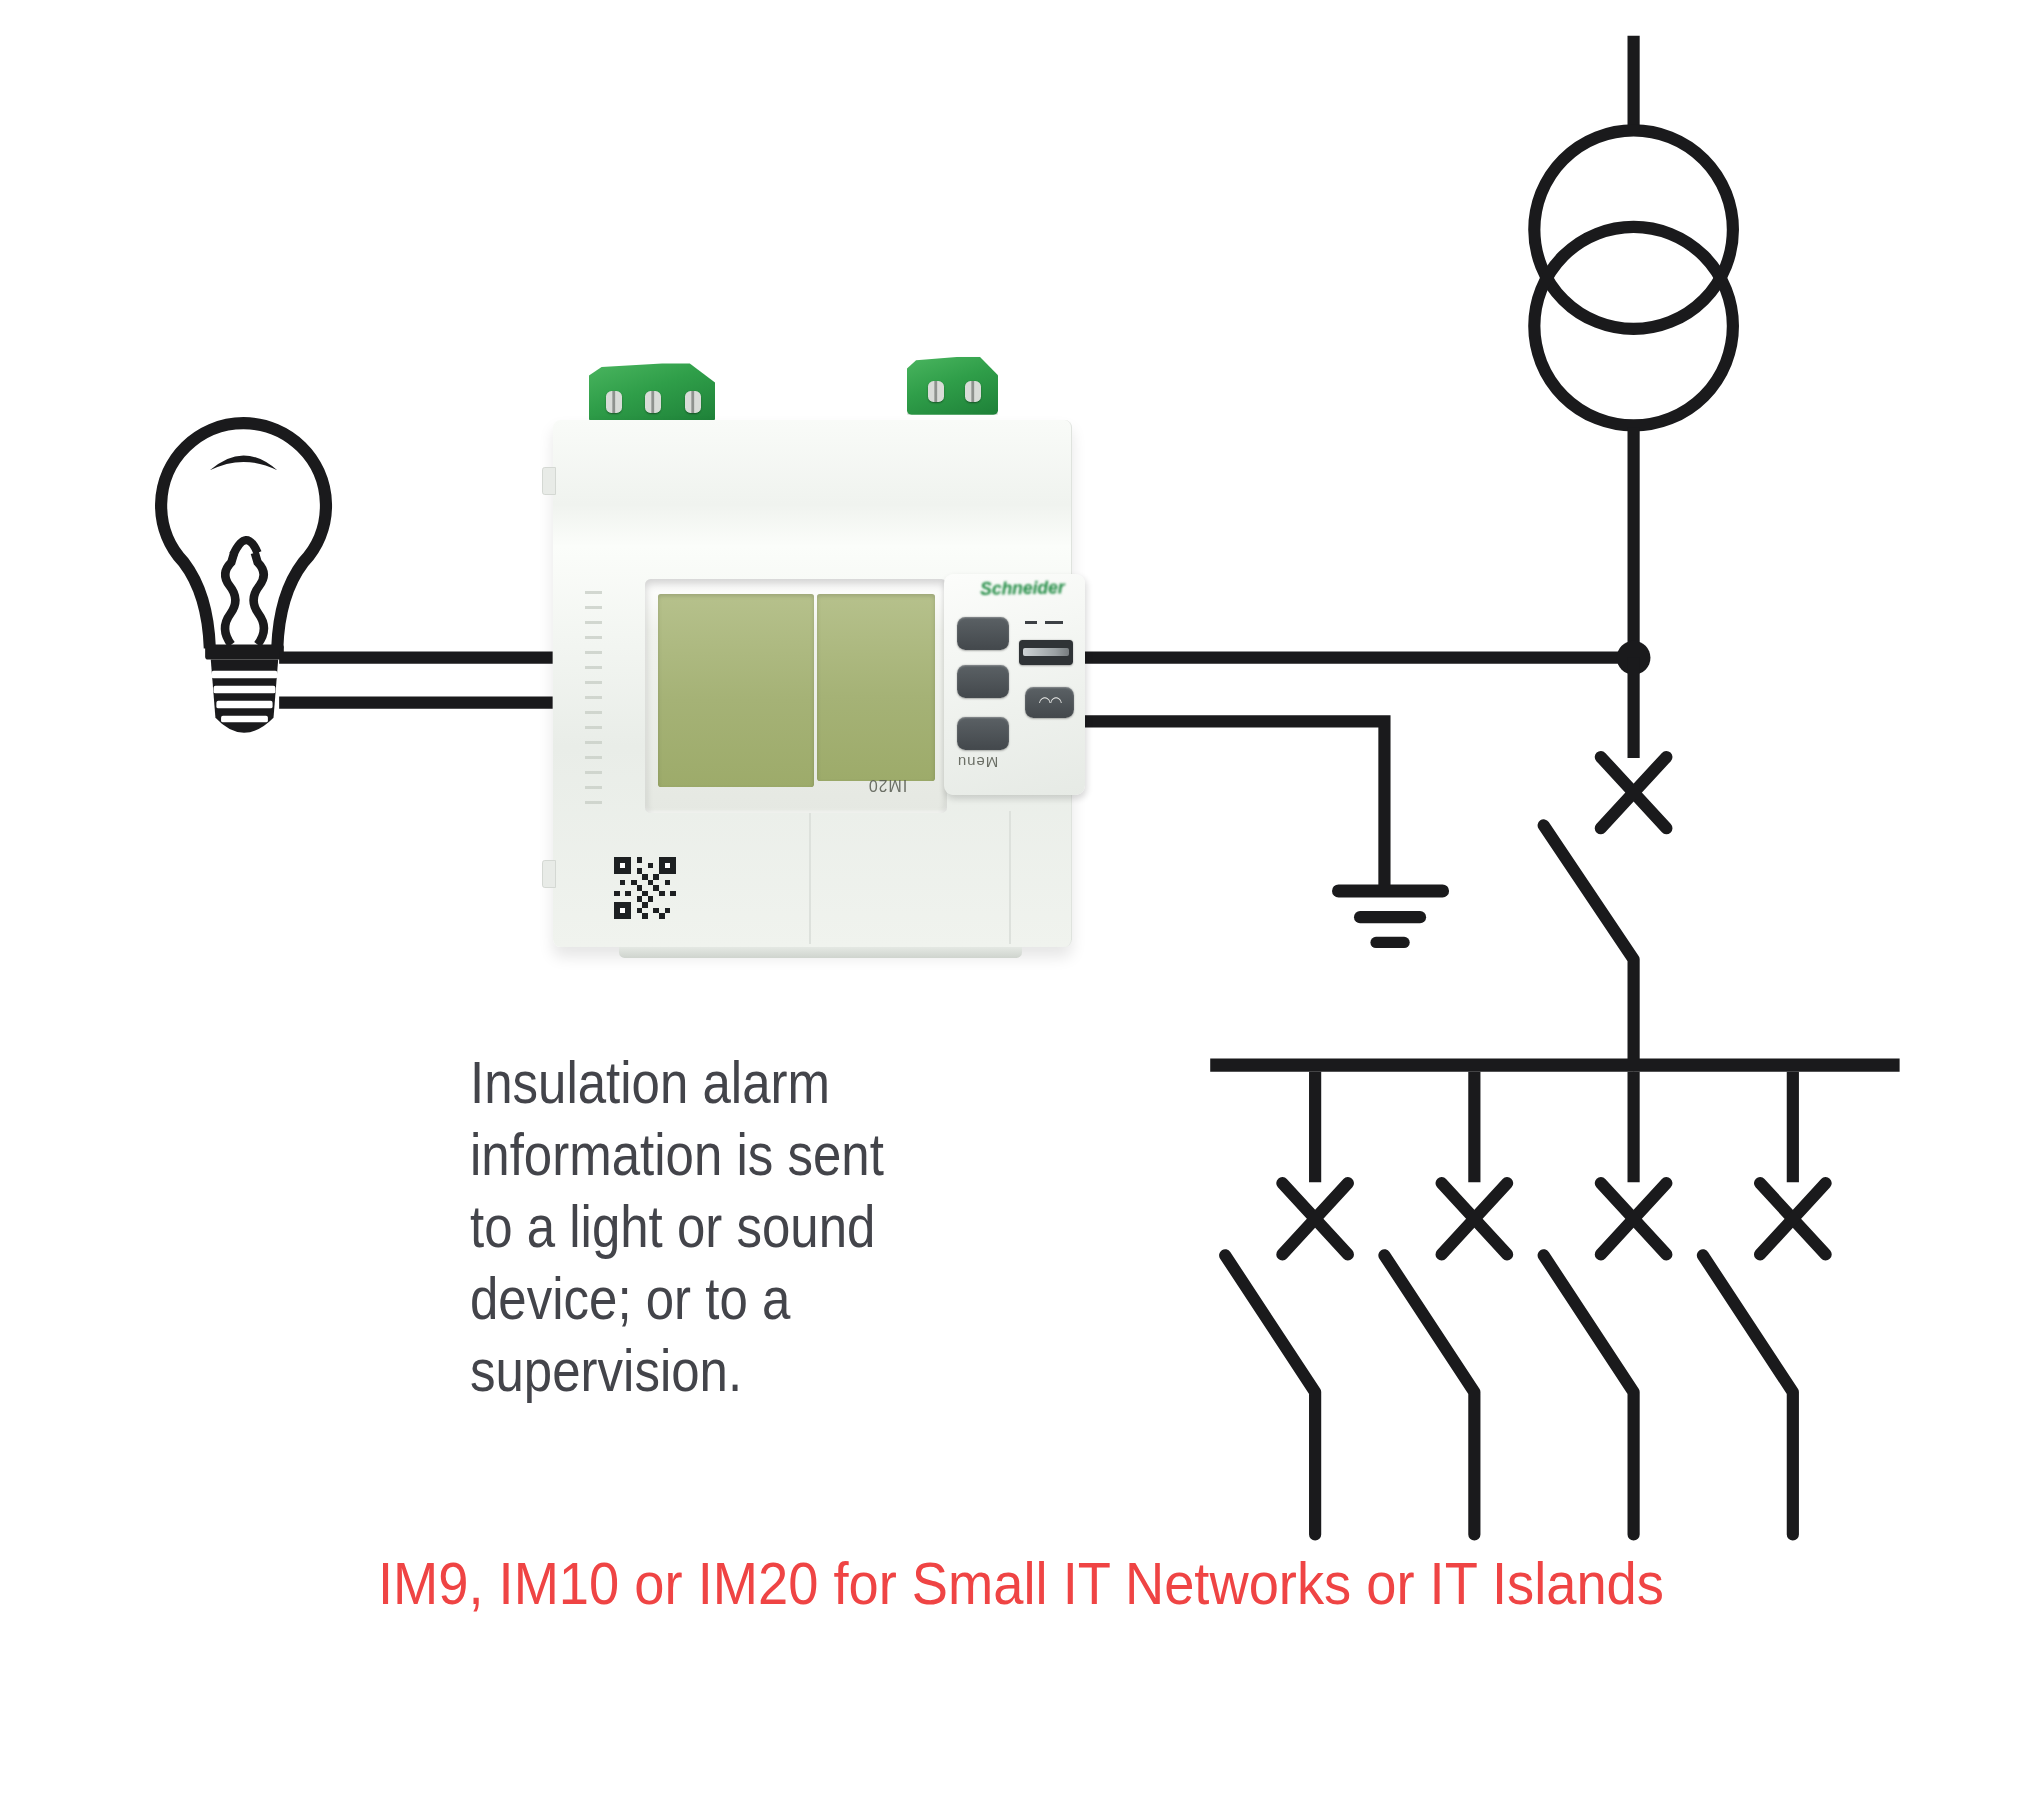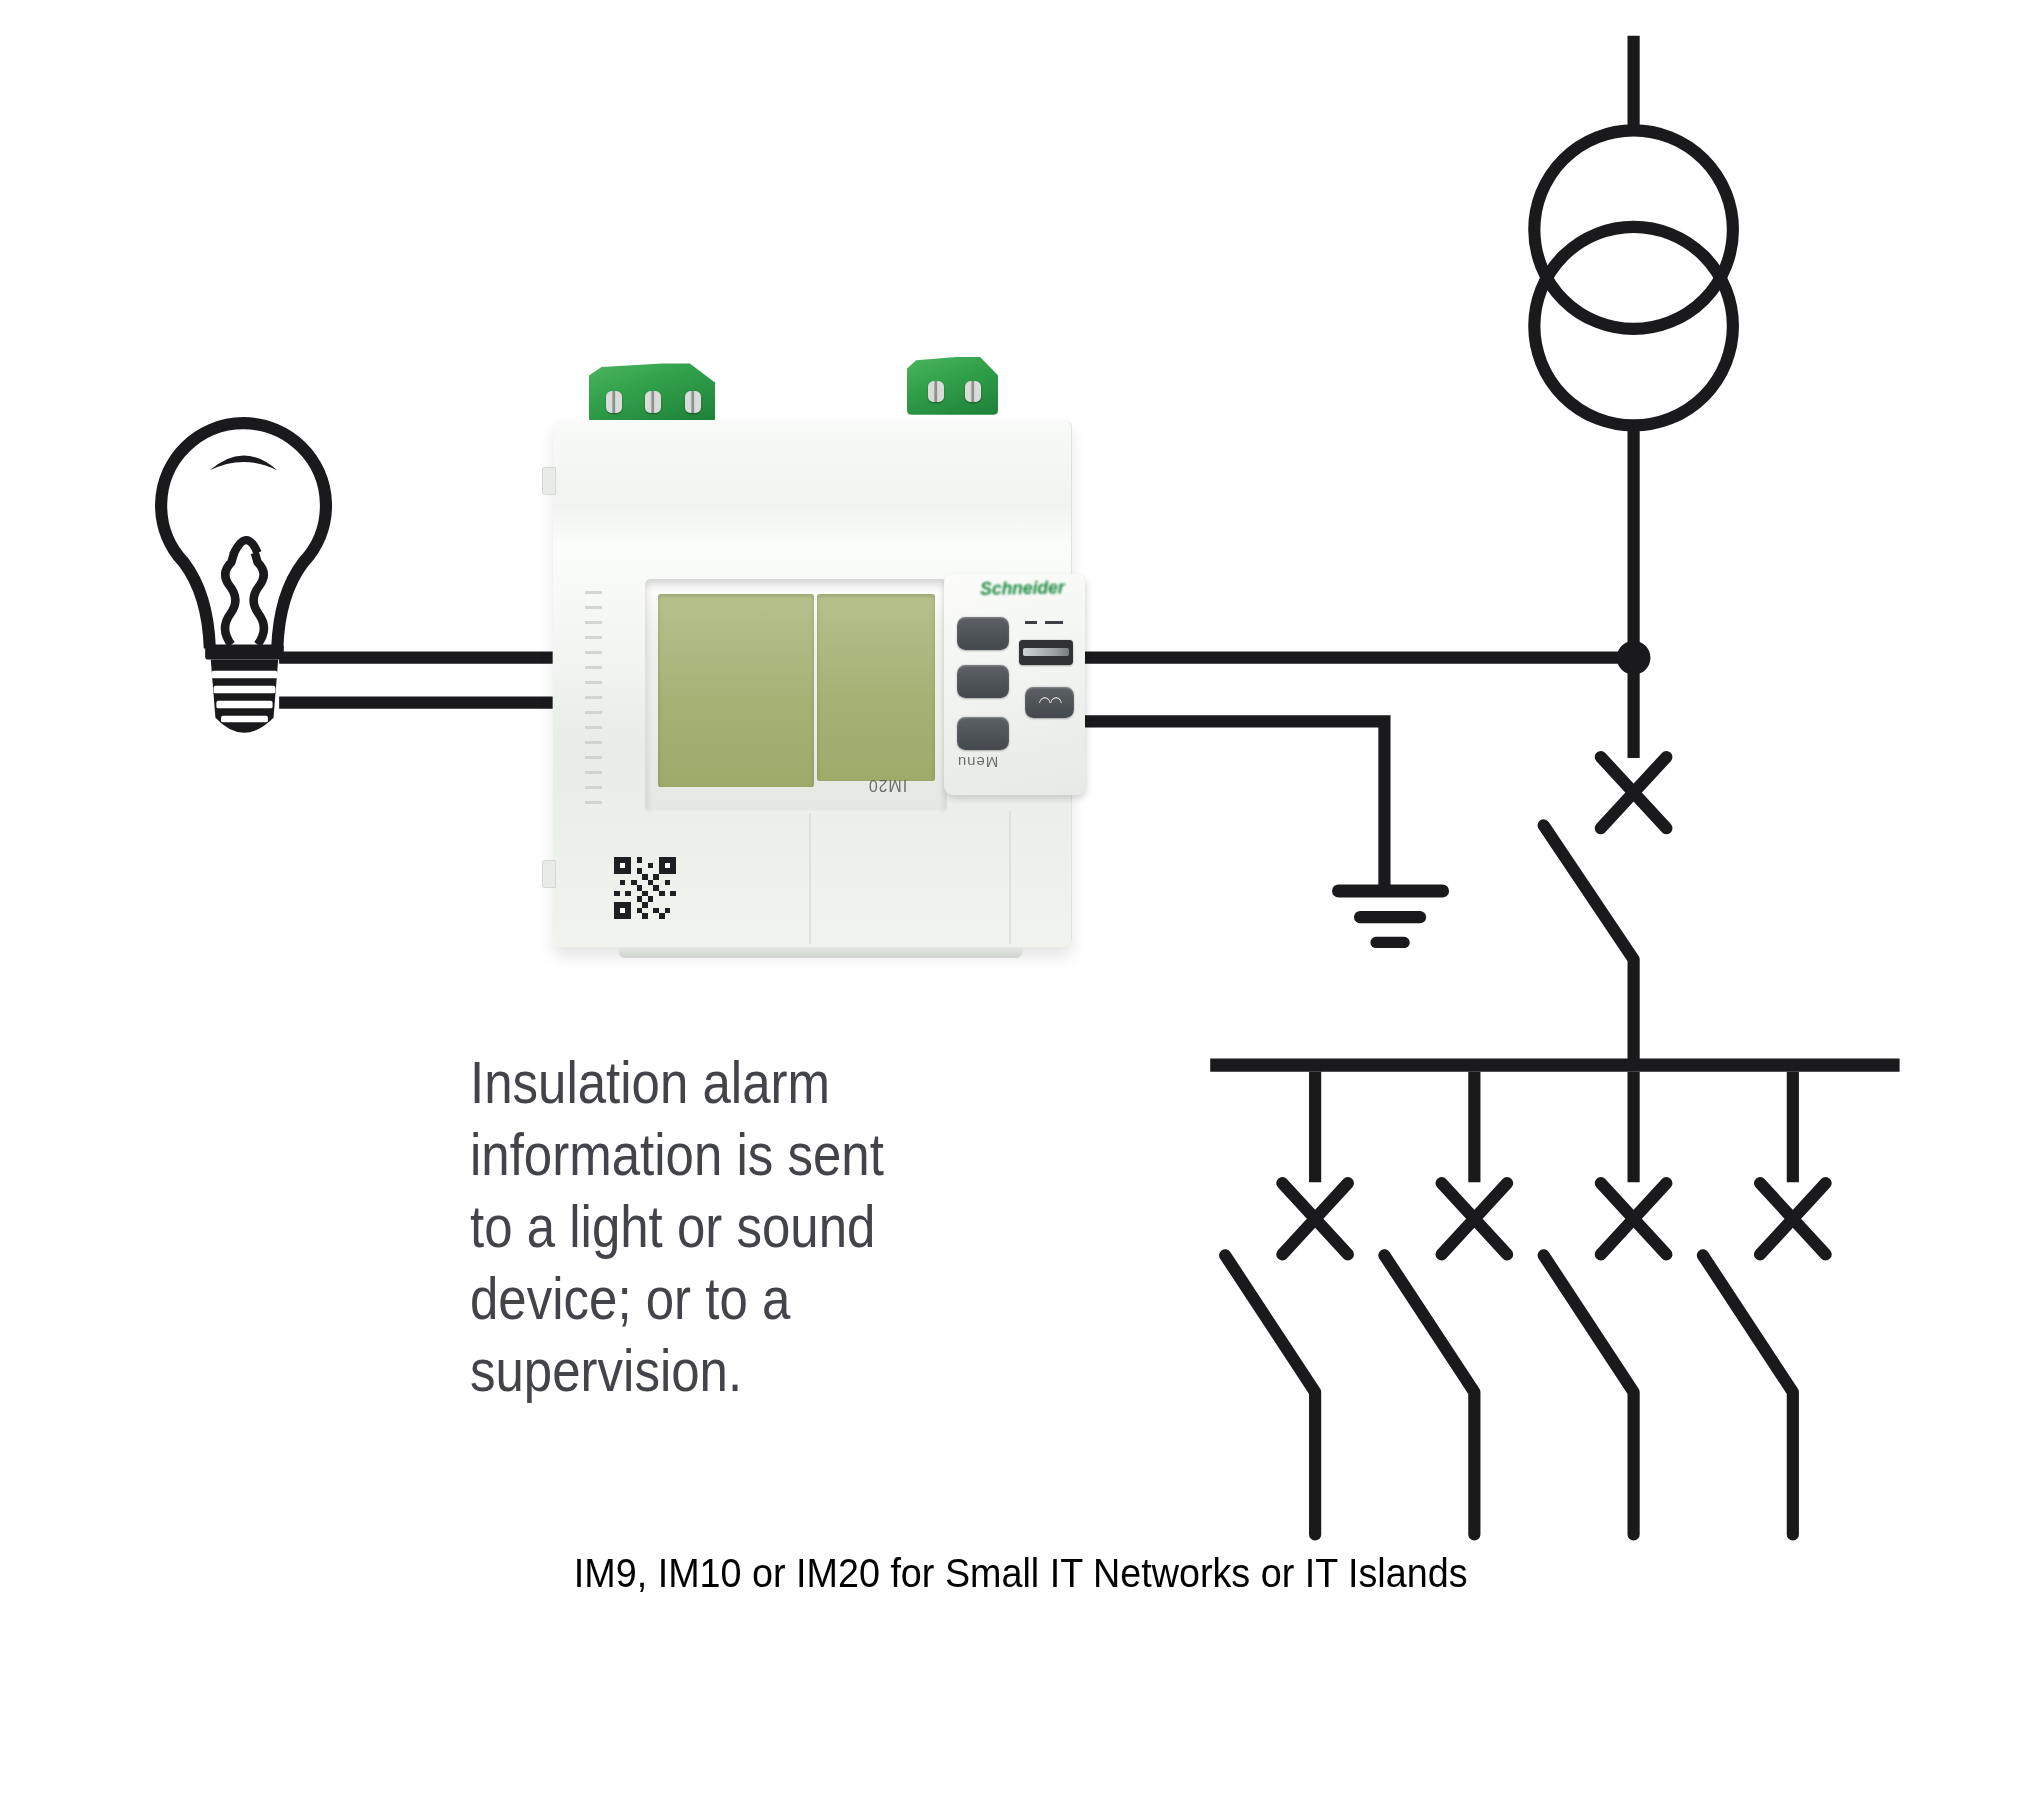--- a/index.html
+++ b/index.html
@@ -103,21 +103,21 @@
 
   
   .annotation{
     position:absolute;left:470px;top:1047px;width:525px;
     font-size:60px;line-height:72px;color:#43444a;
     transform:scaleX(.85);transform-origin:left top;
     letter-spacing:0;
   }
   .caption{
     position:absolute;left:0;right:0;top:1550px;text-align:center;
-    font-size:41px;color:#000000;
+    font-size:59px;color:#ef4444;
   }
   .caption span{display:inline-block;transform:scaleX(.92);white-space:nowrap;}
 </style>
 </head>
 <body>
 
 <div id="canvas">
 
   <svg id="lineart" viewBox="0 0 2180 1932">
     <g stroke="#1a1a1c" fill="none" stroke-width="13">

